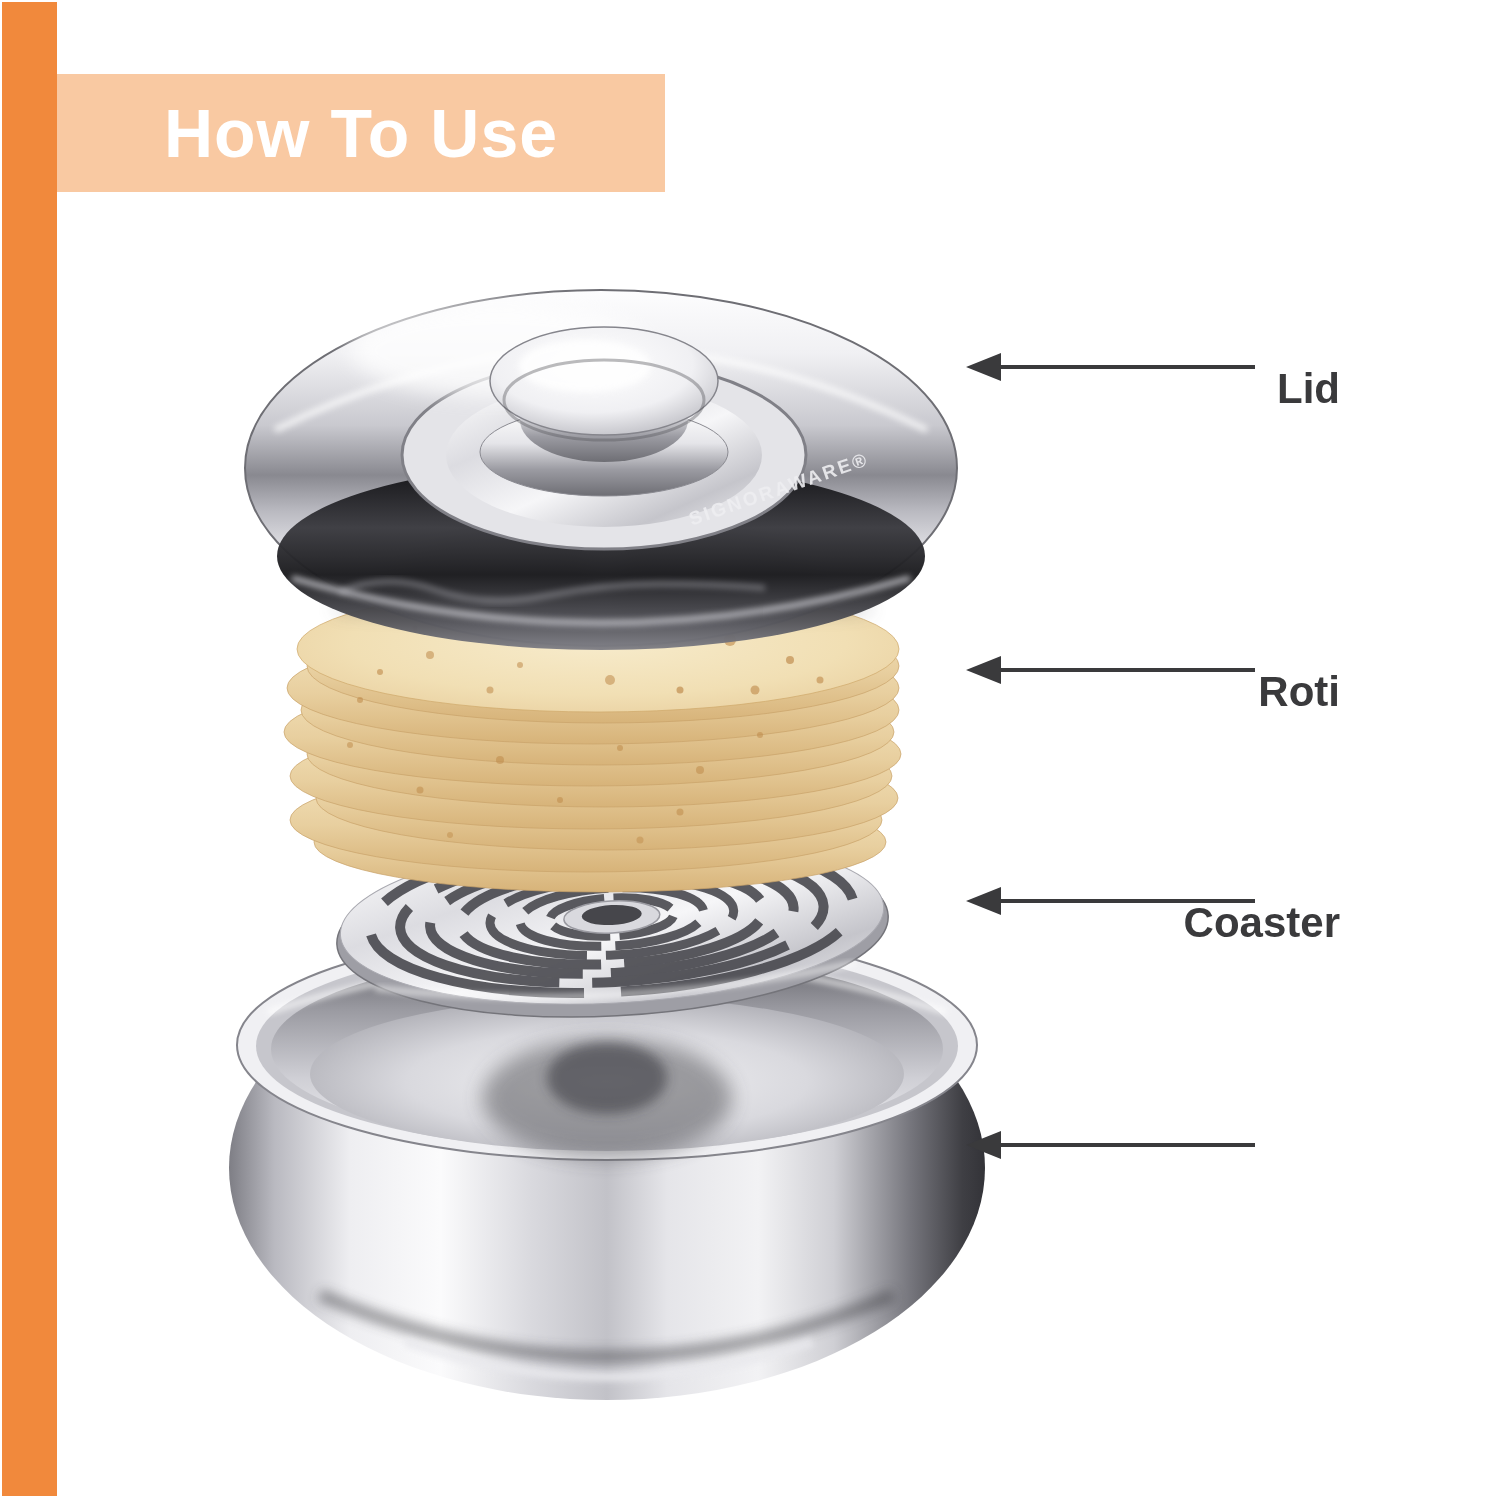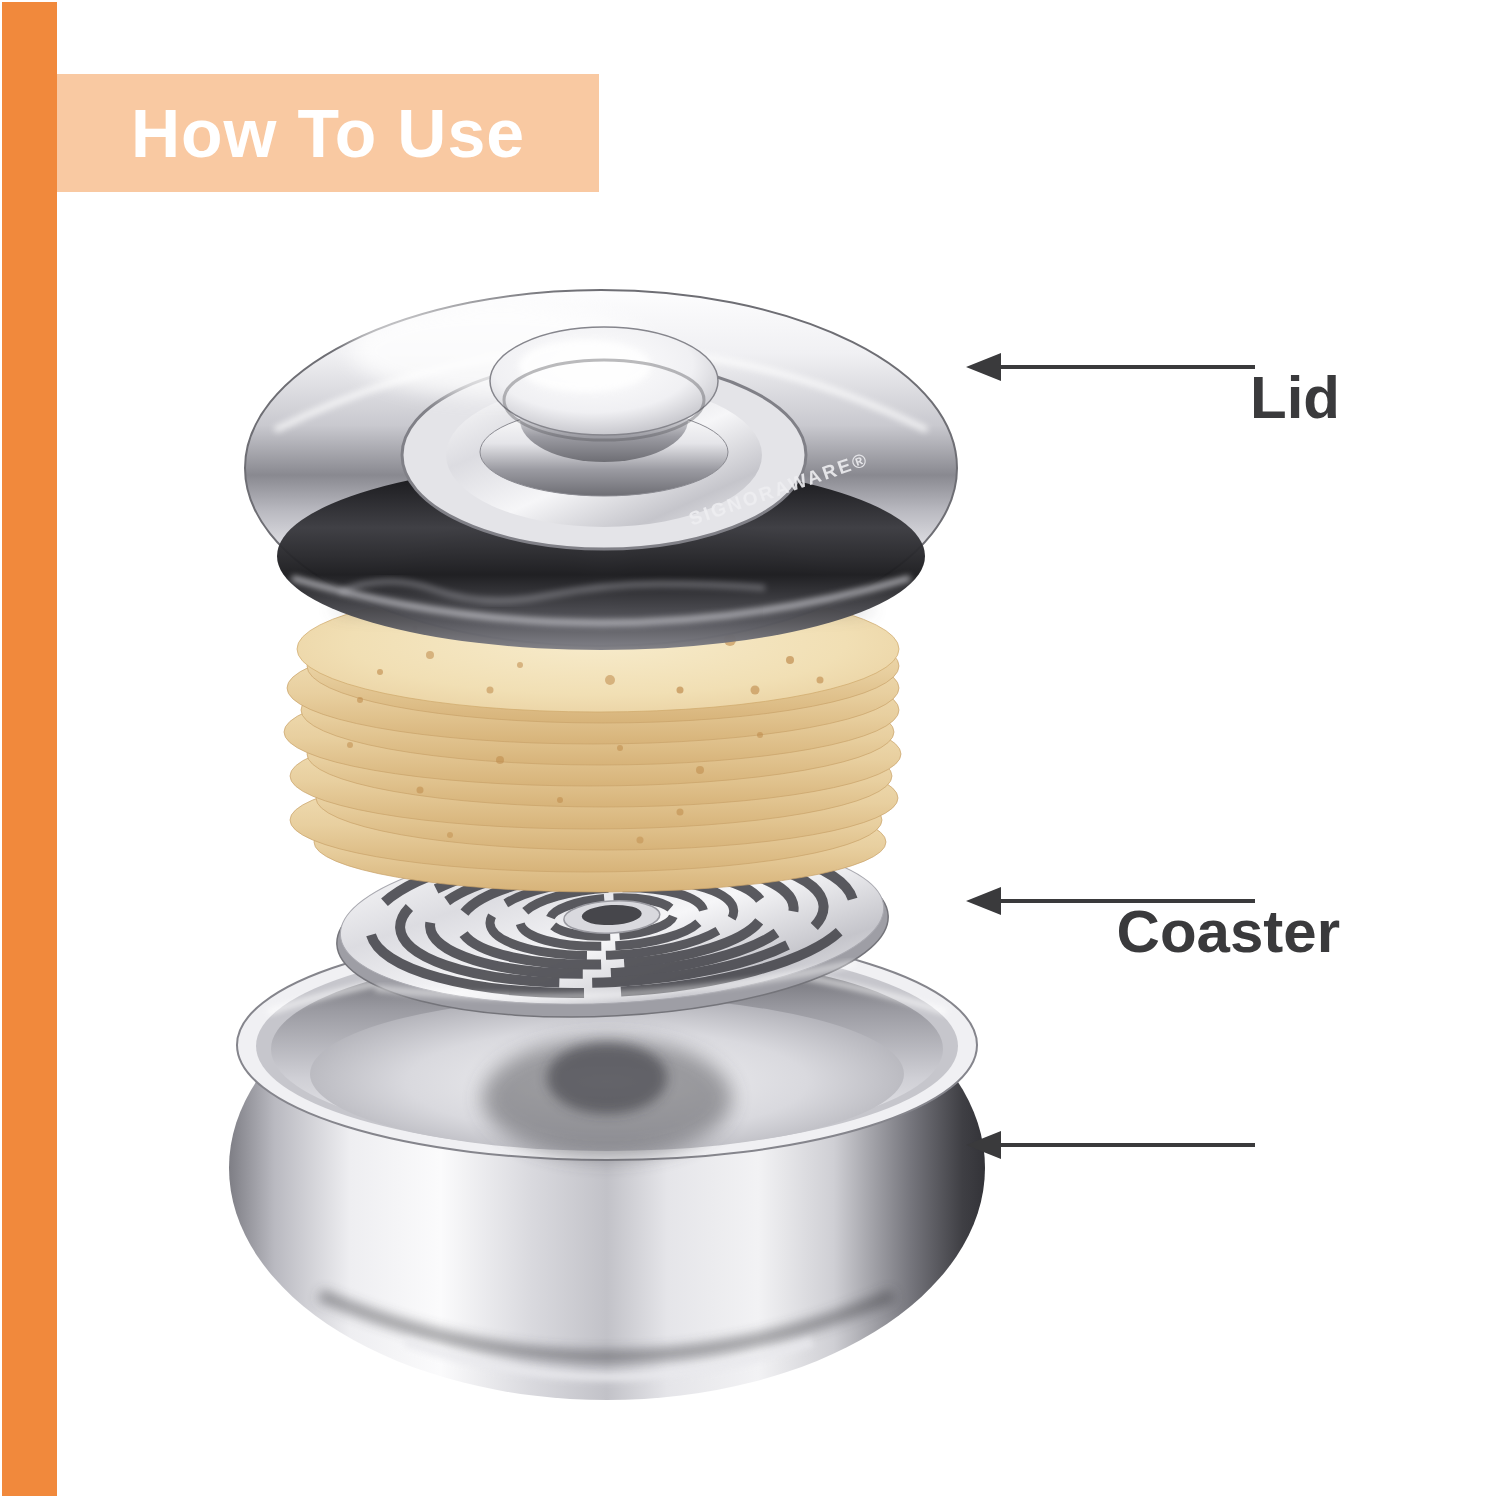--- a/index.html
+++ b/index.html
@@ -3,40 +3,40 @@
 <meta charset="utf-8">
 <style>
   html, body { margin:0; padding:0; background:#ffffff; }
   body { width:1500px; height:1500px; font-family:"Liberation Sans", sans-serif; }
   .canvas { position:relative; width:1500px; height:1500px; background:#ffffff; overflow:hidden; }
 
   
   .accent-bar { position:absolute; left:2px; top:2px; width:55px; height:1494px; background:#F1893C; }
 
   
-  .banner { position:absolute; left:57px; top:74px; width:542px; height:118px; background:#F9C9A2;
+  .banner { position:absolute; left:57px; top:74px; width:608px; height:118px; background:#F9C9A2;
             display:flex; align-items:center; justify-content:center; }
   .banner-title { margin:0; font-size:68px; font-weight:700; color:#FFFFFF; letter-spacing:1px; line-height:1; }
 
   
   .product-svg { position:absolute; left:0; top:0; width:1500px; height:1500px; pointer-events:none; }
 
   
   .callout { position:absolute; left:966px; width:374px; height:110px; }
   .callout-lid       { top:353px; }
   .callout-roti      { top:656px; }
   .callout-coaster   { top:887px;text-decoration:underline; }
   .callout-casserole { top:1131px; }
   .arrow { position:absolute; left:0; top:0; width:289px; height:28px; display:block; }
   .arrow-head { position:absolute; left:0; top:0; width:0; height:0;
                 border-top:14px solid transparent; border-bottom:14px solid transparent;
                 border-right:35px solid #3A3A3C; }
   .arrow-line { position:absolute; left:33px; top:12px; width:256px; height:4px; background:#3A3A3C; }
   .callout-text { position:absolute; right:0; top:15px; width:100%; text-align:right;
-                  font-size:60px; font-weight:700; color:#3A3A3C; line-height:1; }
+                  font-size:42px; font-weight:700; color:#3A3A3C; line-height:1; }
 </style>
 </head>
 <body>
 
 <div class="canvas">
 
   <div class="accent-bar"></div>
 
   <div class="banner">
     <h1 class="banner-title">How To Use</h1>
@@ -222,20 +222,27 @@
   </svg>
 
   <div class="callout callout-lid">
     <span class="arrow">
         <span class="arrow-head"></span>
         <span class="arrow-line"></span>
       </span>
     <span class="callout-text">Lid</span>
   </div>
 
+  <div class="callout callout-roti">
+    <span class="arrow">
+        <span class="arrow-head"></span>
+        <span class="arrow-line"></span>
+      </span>
+    <span class="callout-text">Roti</span>
+  </div>
 
   <div class="callout callout-coaster">
     <span class="arrow">
         <span class="arrow-head"></span>
         <span class="arrow-line"></span>
       </span>
     <span class="callout-text">Coaster</span>
   </div>
 
   <div class="callout callout-casserole">

